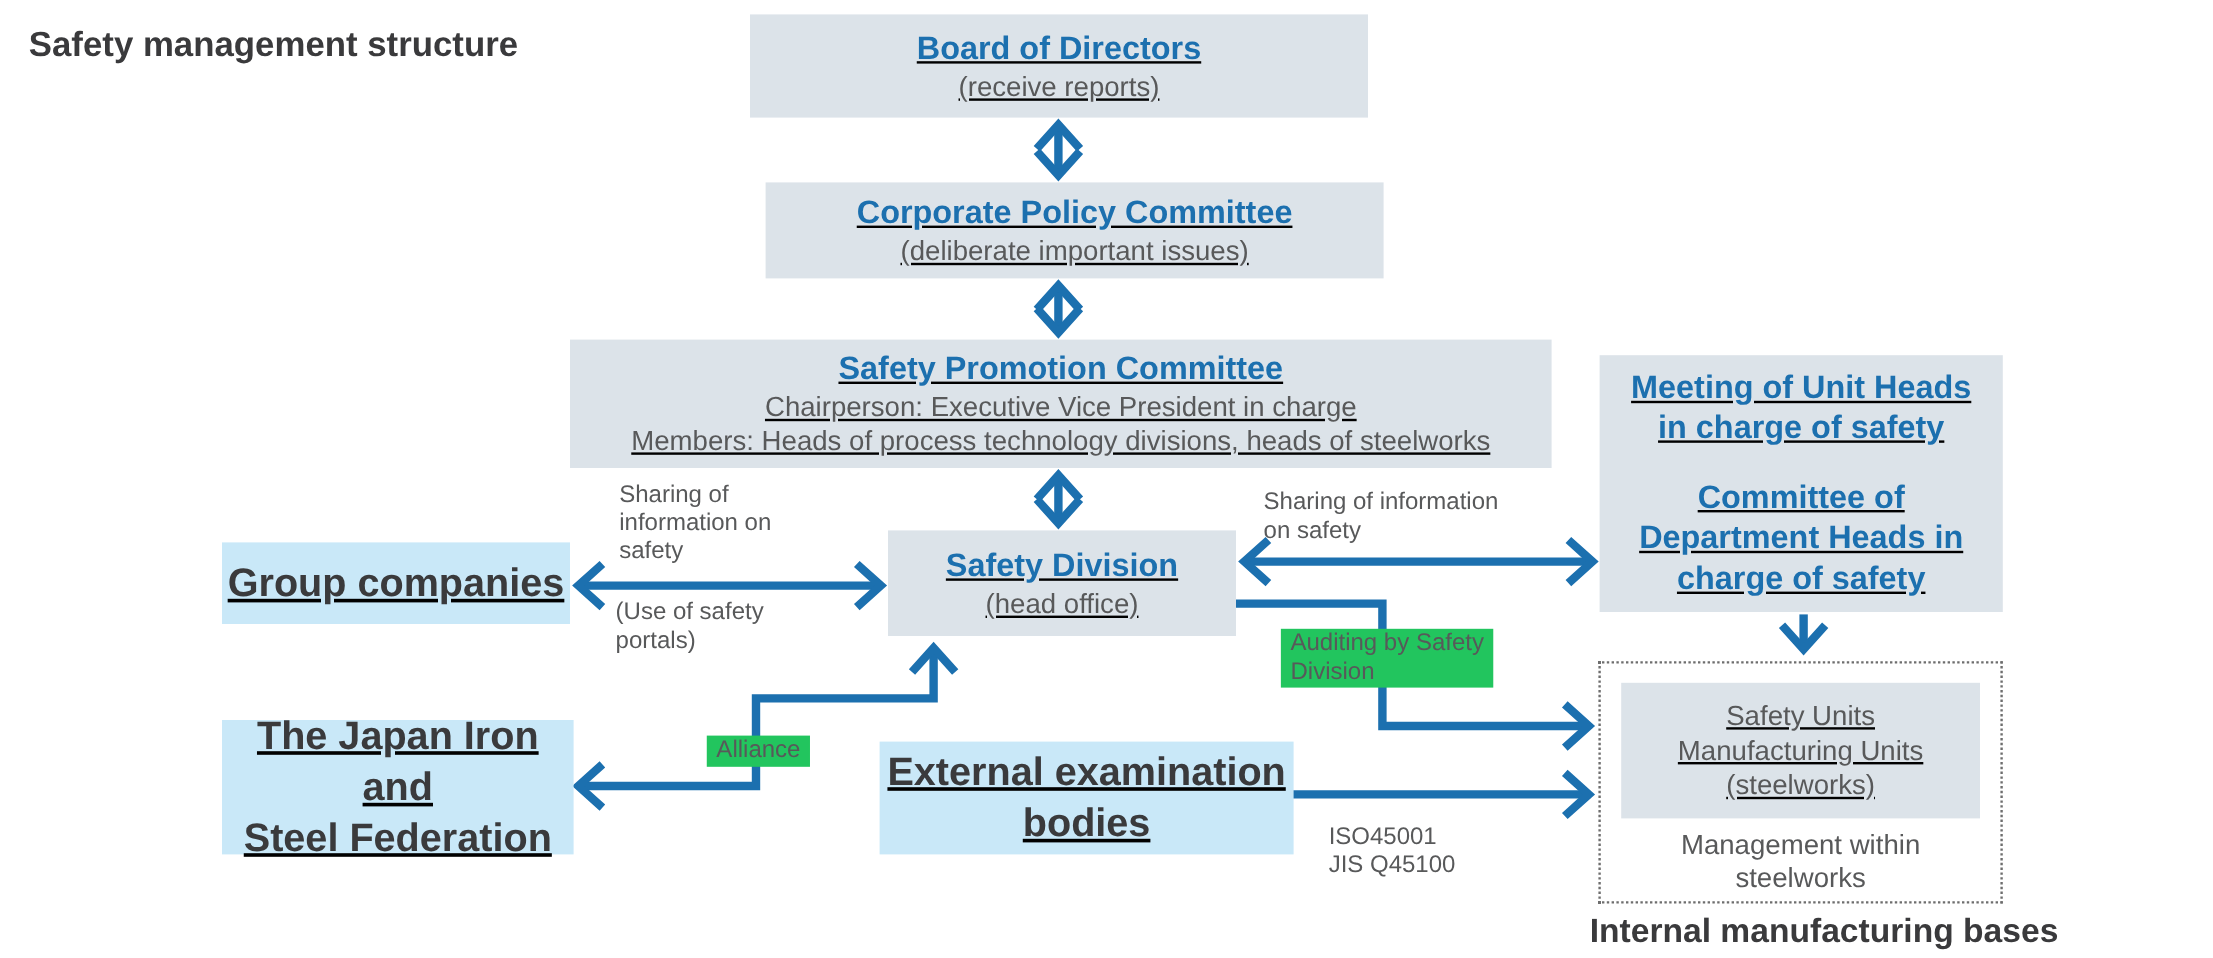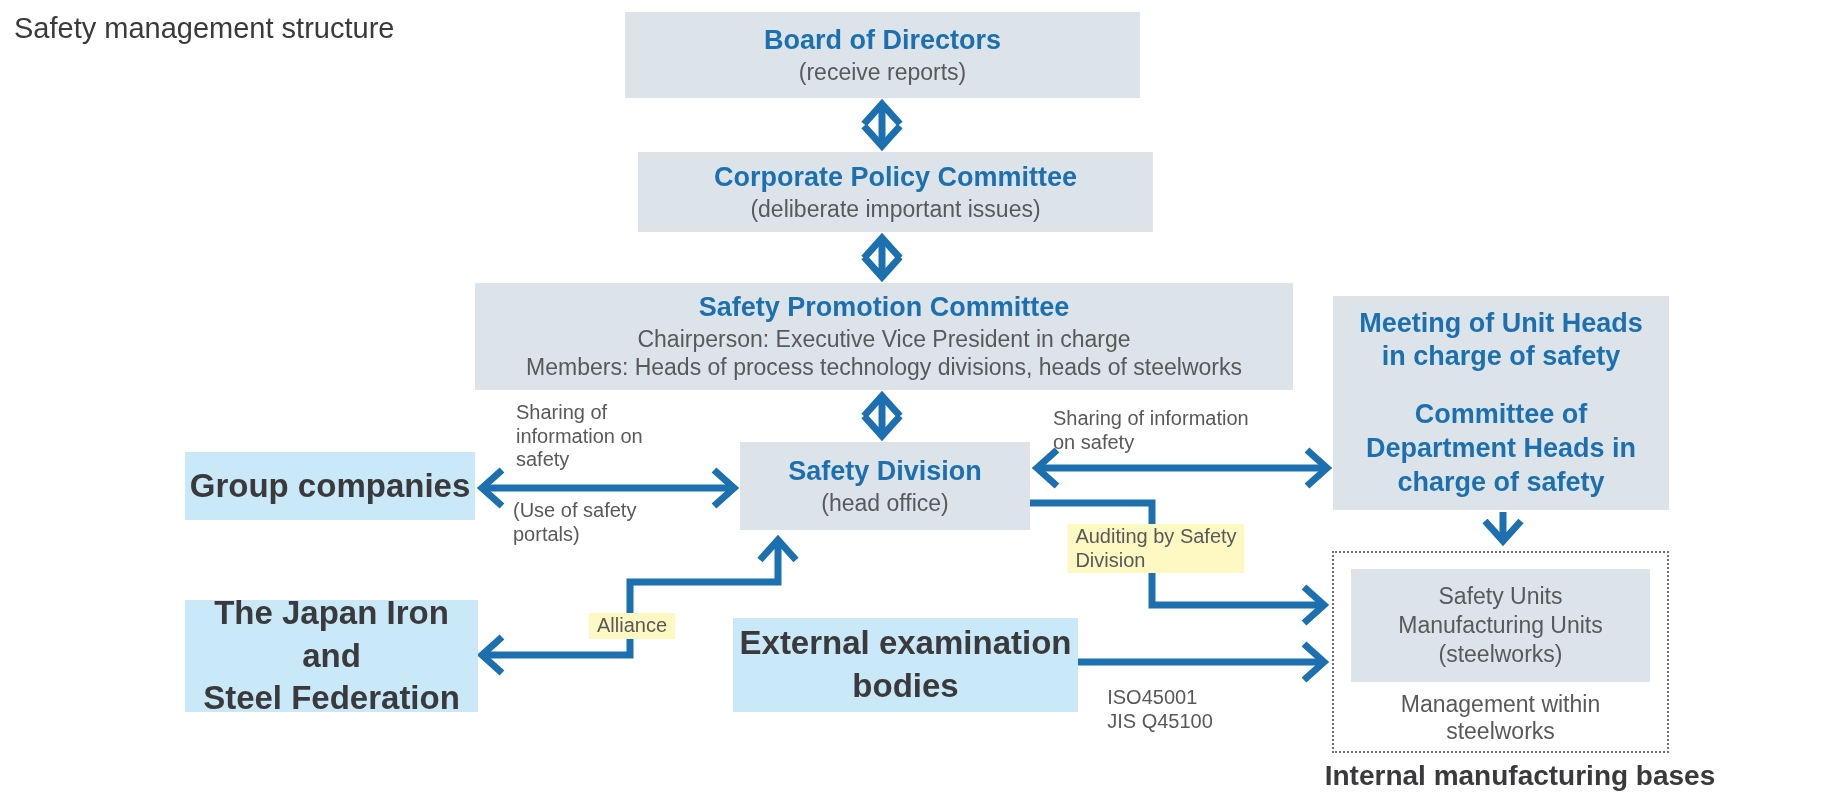--- a/index.html
+++ b/index.html
@@ -1,40 +1,41 @@
 <!DOCTYPE html>
 <html style="--blue: #1c70af; --boxgray: #dce3e9; --lightblue: #c9e8f8; --graytext: #58595a; --darktext: #3a3a3c;"><head>
 <meta charset="utf-8">
 <style>
   html,body { margin:0; padding:0; background:#fff; }
   .canvas {
     position:relative; width:1844px; height:798px; background:#ffffff;
     font-family:"Liberation Sans", sans-serif; overflow:hidden;
   }
   .page-title {
-    position:absolute; left:8px; top:6px; margin:6px;
-    font-size:29px; font-weight:normal; color:var(--darktext,#3a3a3c);
+    position:absolute; left:8px; top:6px; margin:16px;
+    font-size:29px; font-weight:bold; color:var(--darktext,#3a3a3c);
   }
   svg.edges { position:absolute; left:0; top:0; width:1844px; height:798px; }
   svg.edges path { stroke:var(--blue,#1c70af); stroke-width:7; fill:none; }
   .box {
     position:absolute; display:flex; flex-direction:column;
     justify-content:center; align-items:center; text-align:center;
     line-height:1.25;
+    text-decoration:underline;
   }
   .gray  { background:var(--boxgray,#dce3e9); }
   .lblue { background:var(--lightblue,#c9e8f8); }
   .blue-title { color:var(--blue,#1c70af); font-weight:bold; font-size:27px; }
   .sub  { color:var(--graytext,#58595a); font-size:23px; }
   .dark-bold { color:var(--darktext,#3a3a3c); font-weight:bold; font-size:33px; line-height:1.3; }
   .edge-label {
     position:absolute; transform:translateX(-50%);
     color:var(--graytext,#58595a); font-size:20px; line-height:1.18; 
   }
-  .edge-label.on-line { background:#fef9c3; padding:1px 8px; }
+  .edge-label.on-line { background:#22c55e; padding:1px 8px; }
   .dotted-box { position:absolute; border:2px dotted #6e6e6e; }
   .caption {
     position:absolute; transform:translateX(-50%); white-space:nowrap;
     font-size:28px; font-weight:bold; color:var(--darktext,#3a3a3c);
   }
   .para + .para { margin-top:24px; }
   .line { display:block; }
 </style>
 </head>
 <body>

